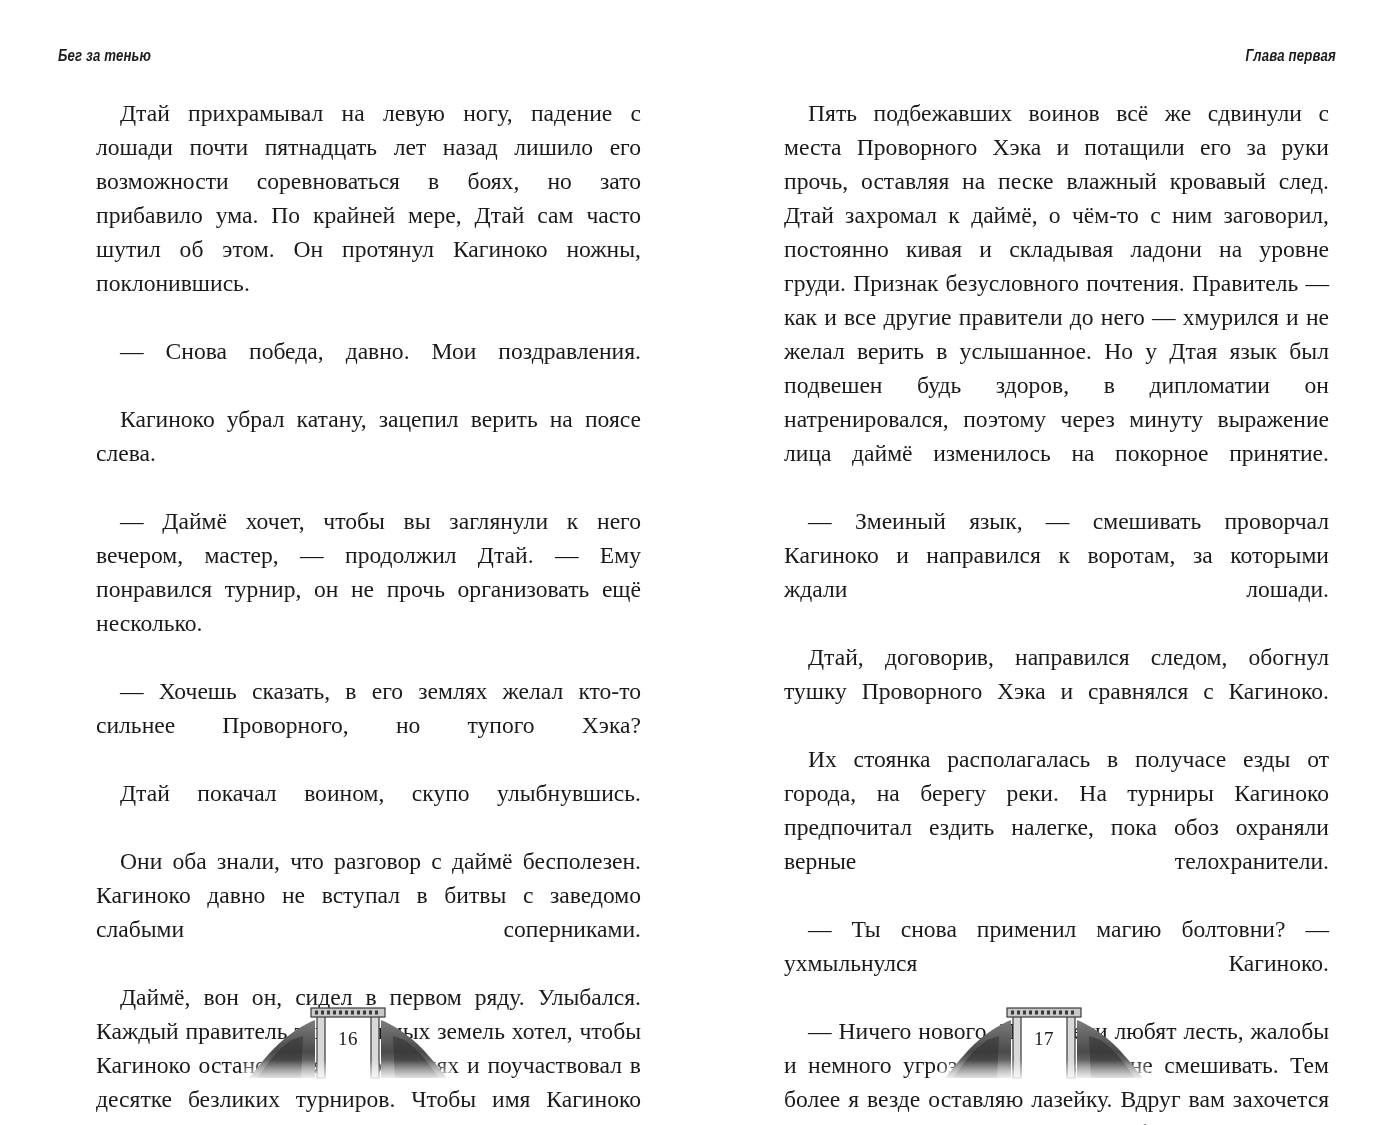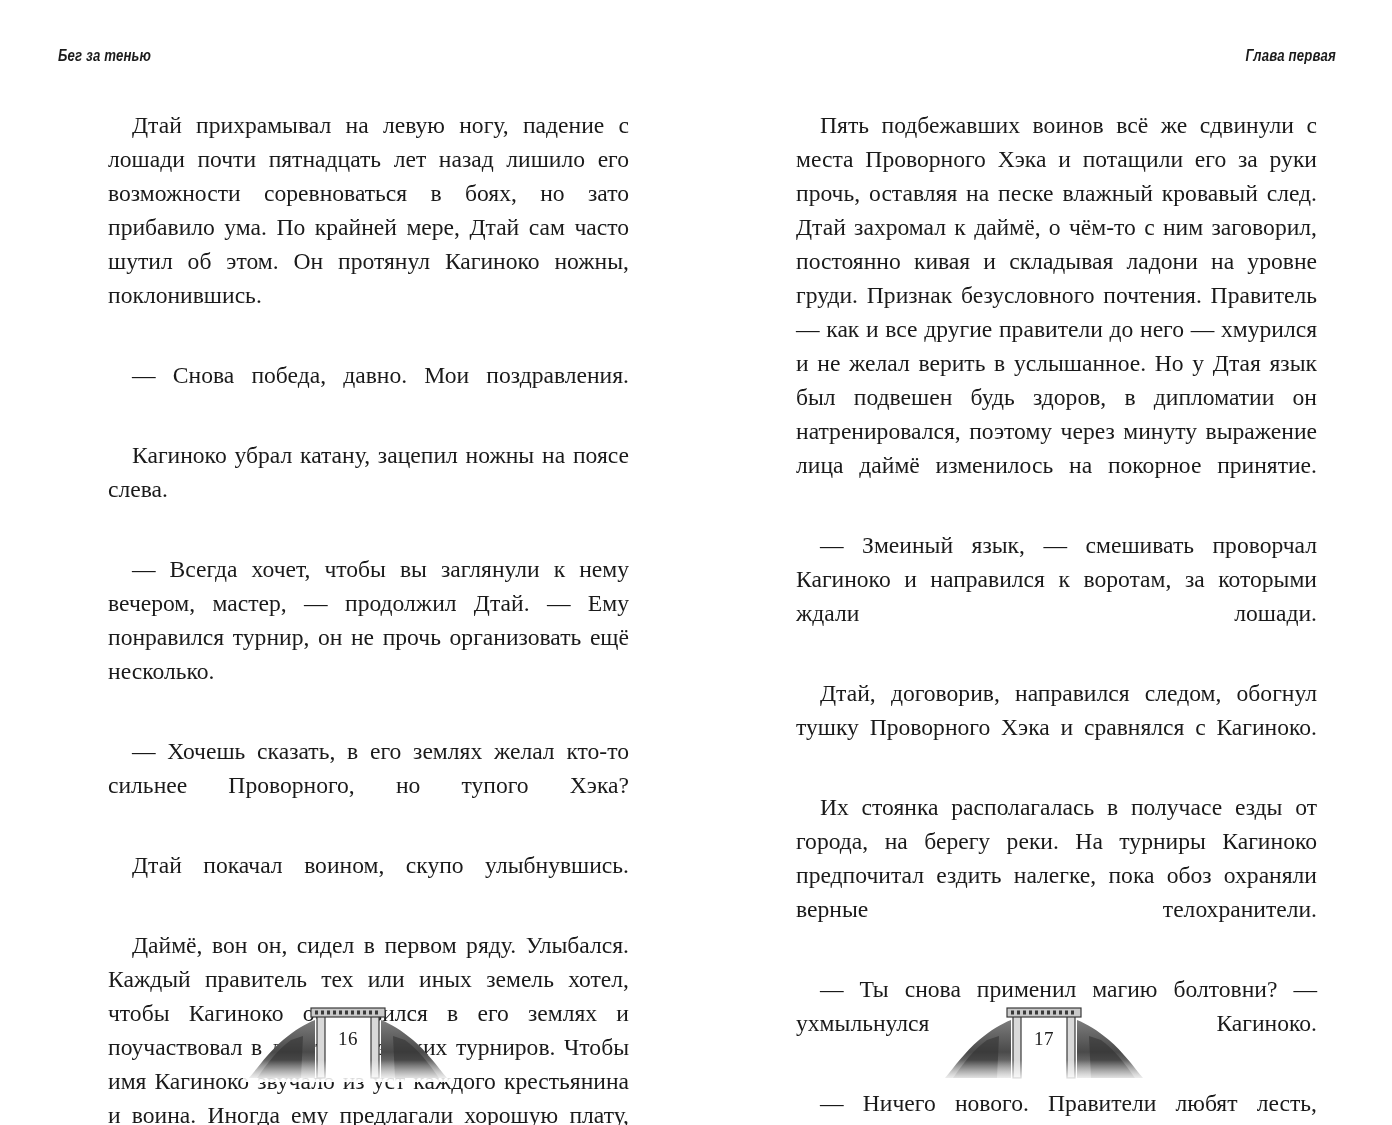--- a/index.html
+++ b/index.html
@@ -61,21 +61,21 @@
     line-height: 34px;
     text-align: justify;
     text-justify: inter-word;
     hyphens: manual;
     word-spacing: 0.2px;
   }
   .page-left .text-column  { left: 96px; }
   .page-right .text-column { left: 88px; }
 
   .text-column p {
-    margin: 12px;
+    margin: 0;
     text-indent: 24px;
   }
   .text-column p.no-indent { text-indent: 0; }
   
   .text-column p::after {
     content: "";
     display: inline-block;
     width: 100%;
   }
 
@@ -109,24 +109,25 @@
 
 <div class="spread">
 
   <div class="page page-left">
 
     <div class="running-head">Бег за тенью</div>
 
     <div class="text-column">
       <p>Дтай прихрамывал на левую ногу, падение с лошади почти пятнадцать лет назад лишило его возможности соревноваться в боях, но зато прибавило ума. По крайней мере, Дтай сам часто шутил об этом. Он протянул Кагиноко ножны, поклонившись.</p>
       <p>— Снова победа, давно. Мои поздравления.</p>
-      <p>Кагиноко убрал катану, зацепил ножны на поясе слева.</p>
-      <p>— Всегда хочет, чтобы вы заглянули к нему вечером, мастер, — продолжил Дтай. — Ему понравился турнир, он не прочь организовать ещё несколько.</p>
+      <p>Кагиноко убрал катану, зацепил верить на поясе слева.</p>
+      <p>— Даймё хочет, чтобы вы заглянули к него вечером, мастер, — продолжил Дтай. — Ему понравился турнир, он не прочь организовать ещё несколько.</p>
       <p>— Хочешь сказать, в его землях желал кто-то сильнее Проворного, но тупого Хэка?</p>
       <p>Дтай покачал воином, скупо улыбнувшись.</p>
+      <p>Они оба знали, что разговор с даймё бесполезен. Кагиноко давно не вступал в битвы с заведомо слабыми соперниками.</p>
       <p>Даймё, вон он, сидел в первом ряду. Улыбался. Каждый правитель тех или иных земель хотел, чтобы Кагиноко остановился в его землях и поучаствовал в десятке безликих турниров. Чтобы имя Кагиноко звучало из уст каждого крестьянина и воина. Иногда ему предлагали хорошую плату, лишь бы он выступил ещё хотя бы раз. Несколько даймё елейно упрашивали вступить в ряды личной охраны или научить воинов сражаться так же эффективно. Кто-то угрожал и требовал подчиниться. Всегда всё заканчивалось одинаково — Кагиноко двигался дальше, не замечая угроз, лести и обещаний щедрых наград. Он шёл к цели: стать самым сильным воином на земле.</p>
 
     </div>
 
     <div class="folio">
       <svg viewBox="0 0 210 80" xmlns="http://www.w3.org/2000/svg">
         <defs>
           <linearGradient id="rockL" x1="0" y1="0" x2="0" y2="1">
             <stop offset="0%" stop-color="#7d7d7d"></stop>
             <stop offset="55%" stop-color="#4a4a4a"></stop>

